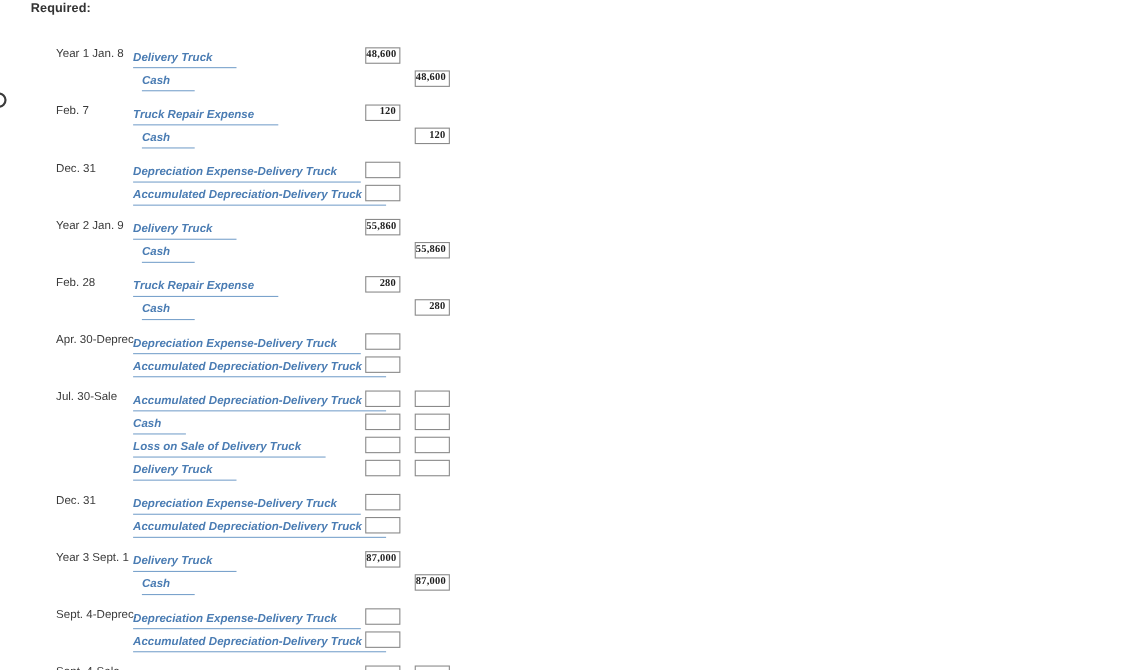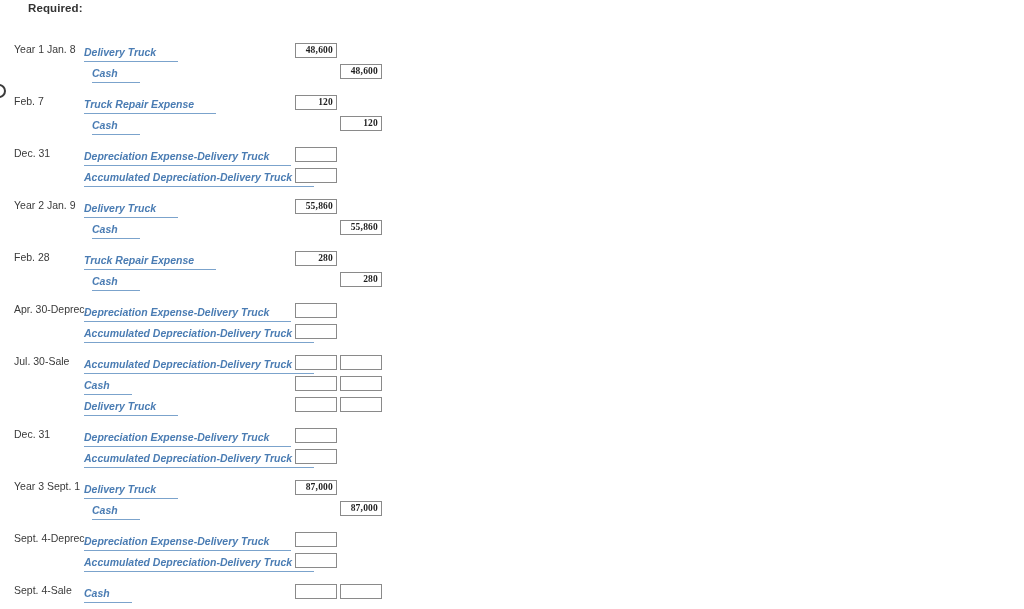--- a/index.html
+++ b/index.html
@@ -55,20 +55,21 @@
   .journal {
     position: absolute;
     left: 0;
     top: 42px;
     width: 1024px;
   }
 
   .entry-block {
     position: relative;
     margin-bottom: 10px;
+    padding-left: 37px;
   }
 
   .entry-row {
     position: relative;
     height: 21px;
   }
 
   .date-cell {
     position: absolute;
     left: 14px;
@@ -97,21 +98,21 @@
     border-bottom: 1px solid #7ba3cc;
     padding-right: 22px;
     padding-bottom: 2px;
     line-height: 13px;
     white-space: nowrap;
   }
 
   .amount-box {
     position: absolute;
     top: 1px;
-    width: 42px;
+    width: 32px;
     height: 15px;
     border: 1px solid #8a8a8a;
     background: #ffffff;
     font-size: 9.5px;
     color: #1f1f1f;
     text-align: right;
     line-height: 13px;
     padding-right: 3px;
     font-family: "Liberation Serif", serif;
     font-weight: bold;
@@ -204,20 +205,25 @@
           <div class="account-cell"><span class="account-label">Accumulated Depreciation-Delivery Truck</span></div>
           <div class="amount-box debit"></div>
           <div class="amount-box credit"></div>
         </div>
         <div class="entry-row">
           <div class="account-cell"><span class="account-label">Cash</span></div>
           <div class="amount-box debit"></div>
           <div class="amount-box credit"></div>
         </div>
         <div class="entry-row">
+          <div class="account-cell"><span class="account-label">Loss on Sale of Delivery Truck</span></div>
+          <div class="amount-box debit"></div>
+          <div class="amount-box credit"></div>
+        </div>
+        <div class="entry-row">
           <div class="account-cell"><span class="account-label">Delivery Truck</span></div>
           <div class="amount-box debit"></div>
           <div class="amount-box credit"></div>
         </div>
       </div>
       <div class="entry-block">
         <div class="entry-row">
           <div class="date-cell">Dec. 31</div>
           <div class="account-cell"><span class="account-label">Depreciation Expense-Delivery Truck</span></div>
           <div class="amount-box debit"></div>

